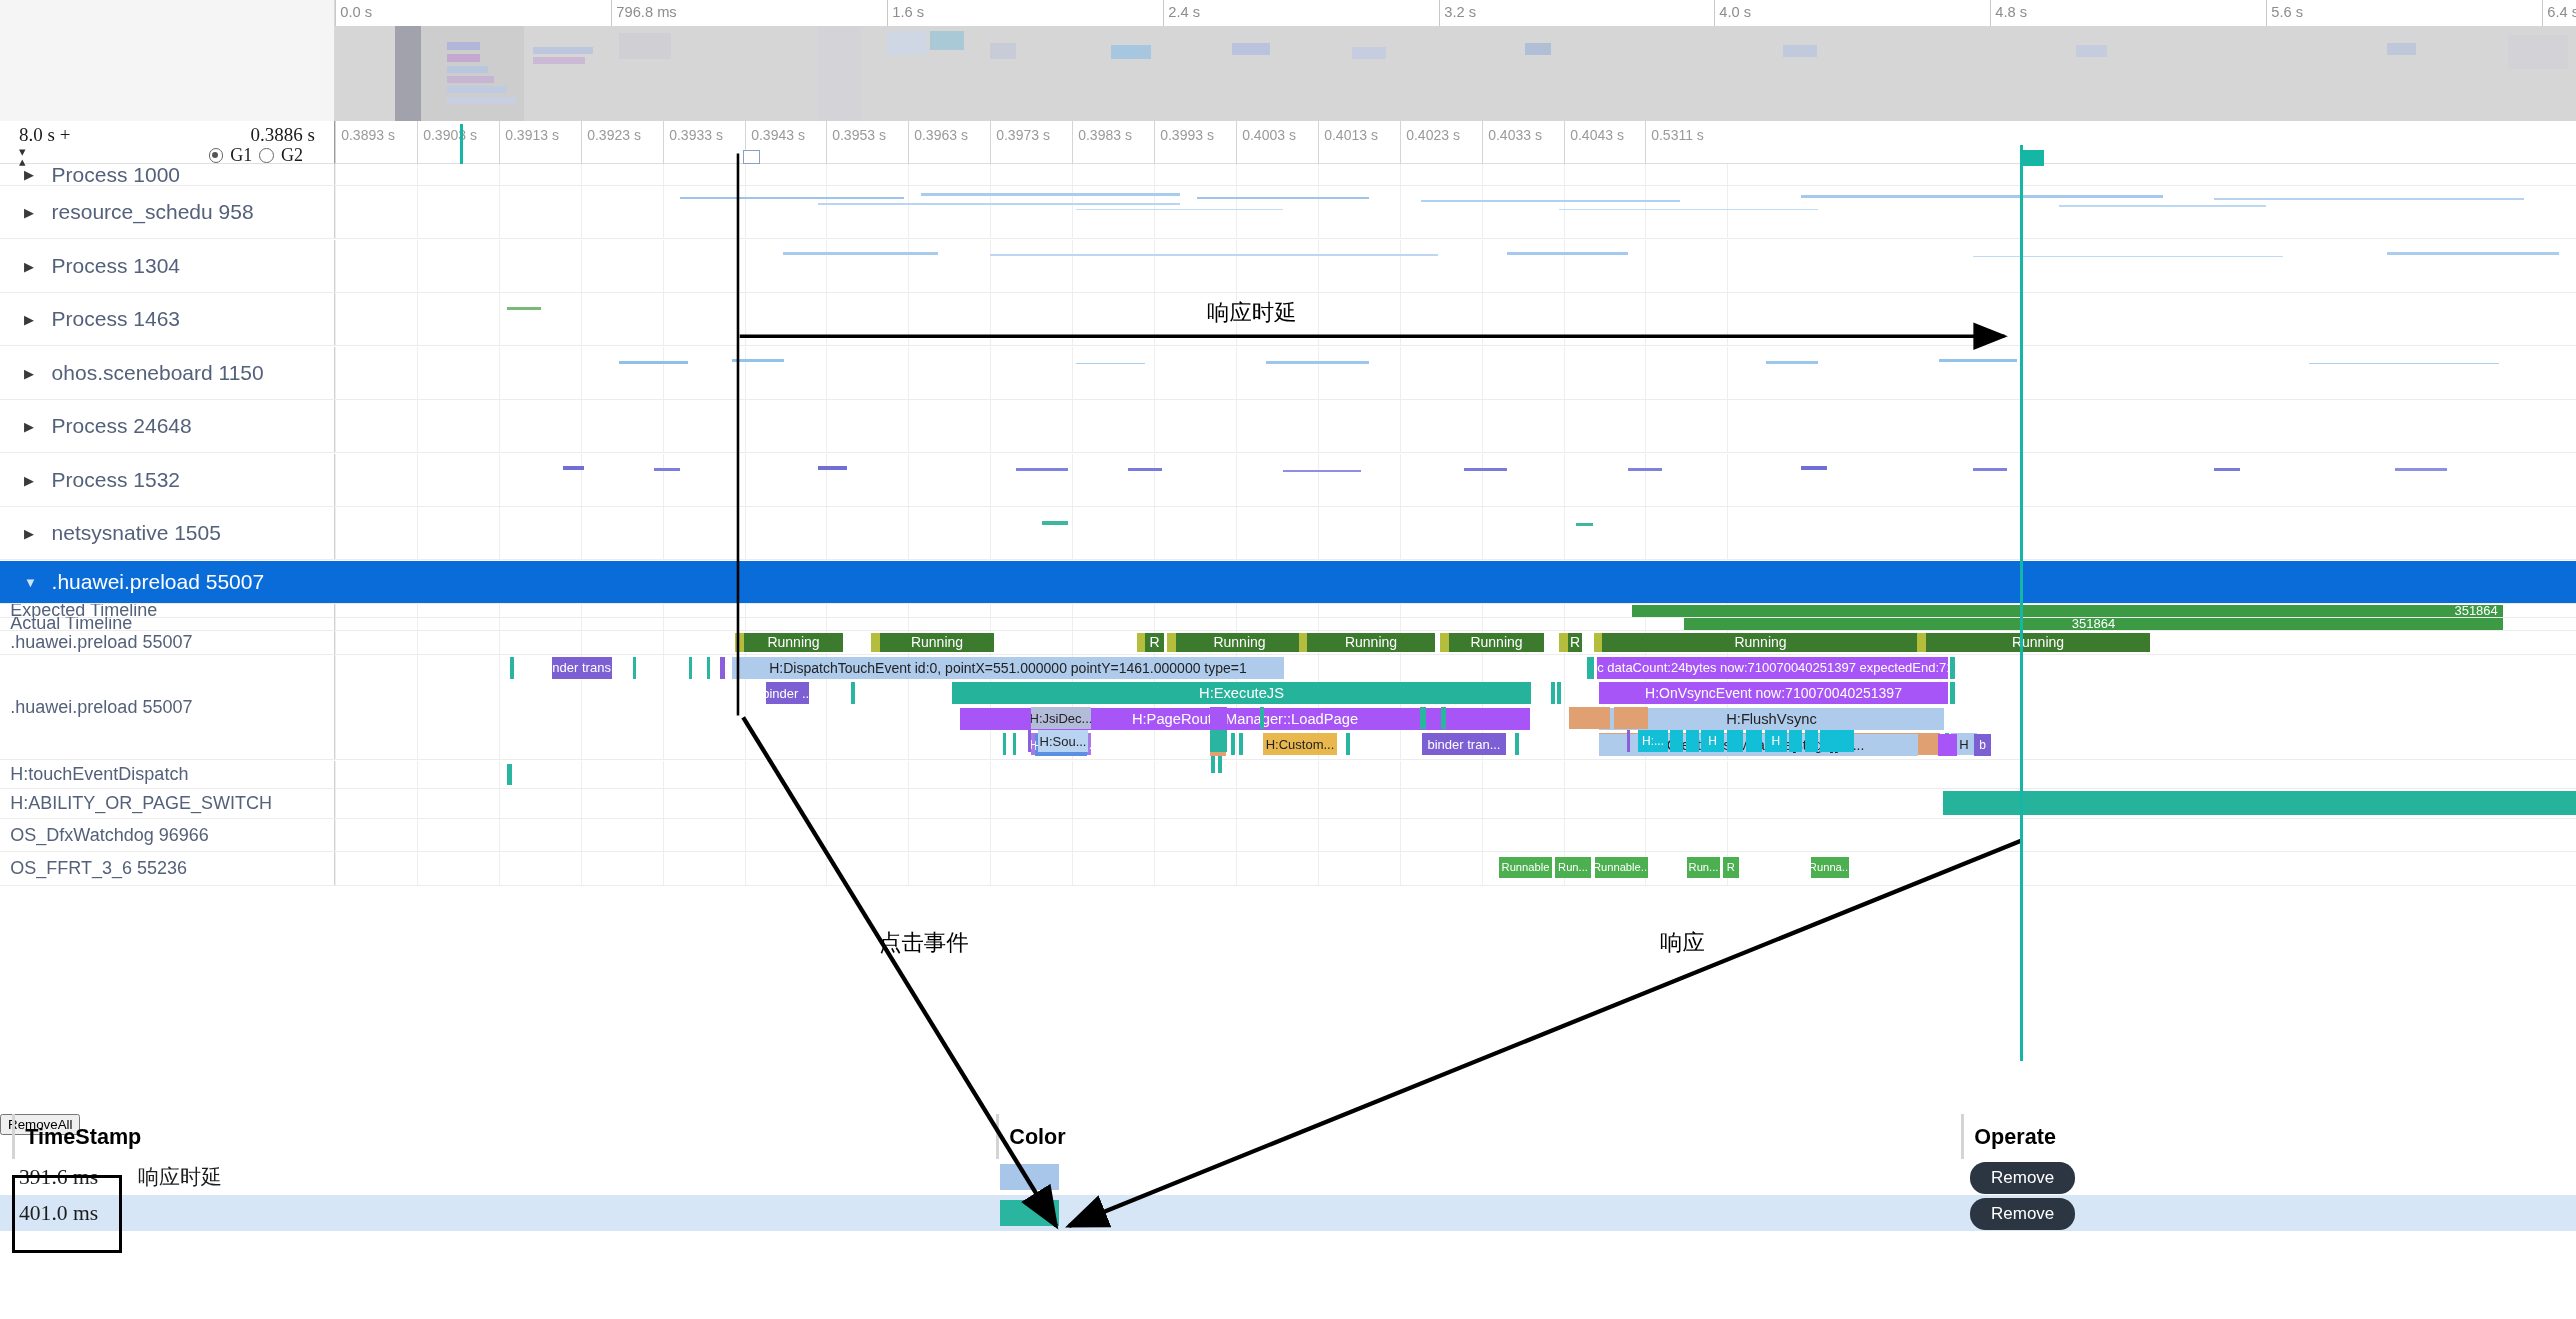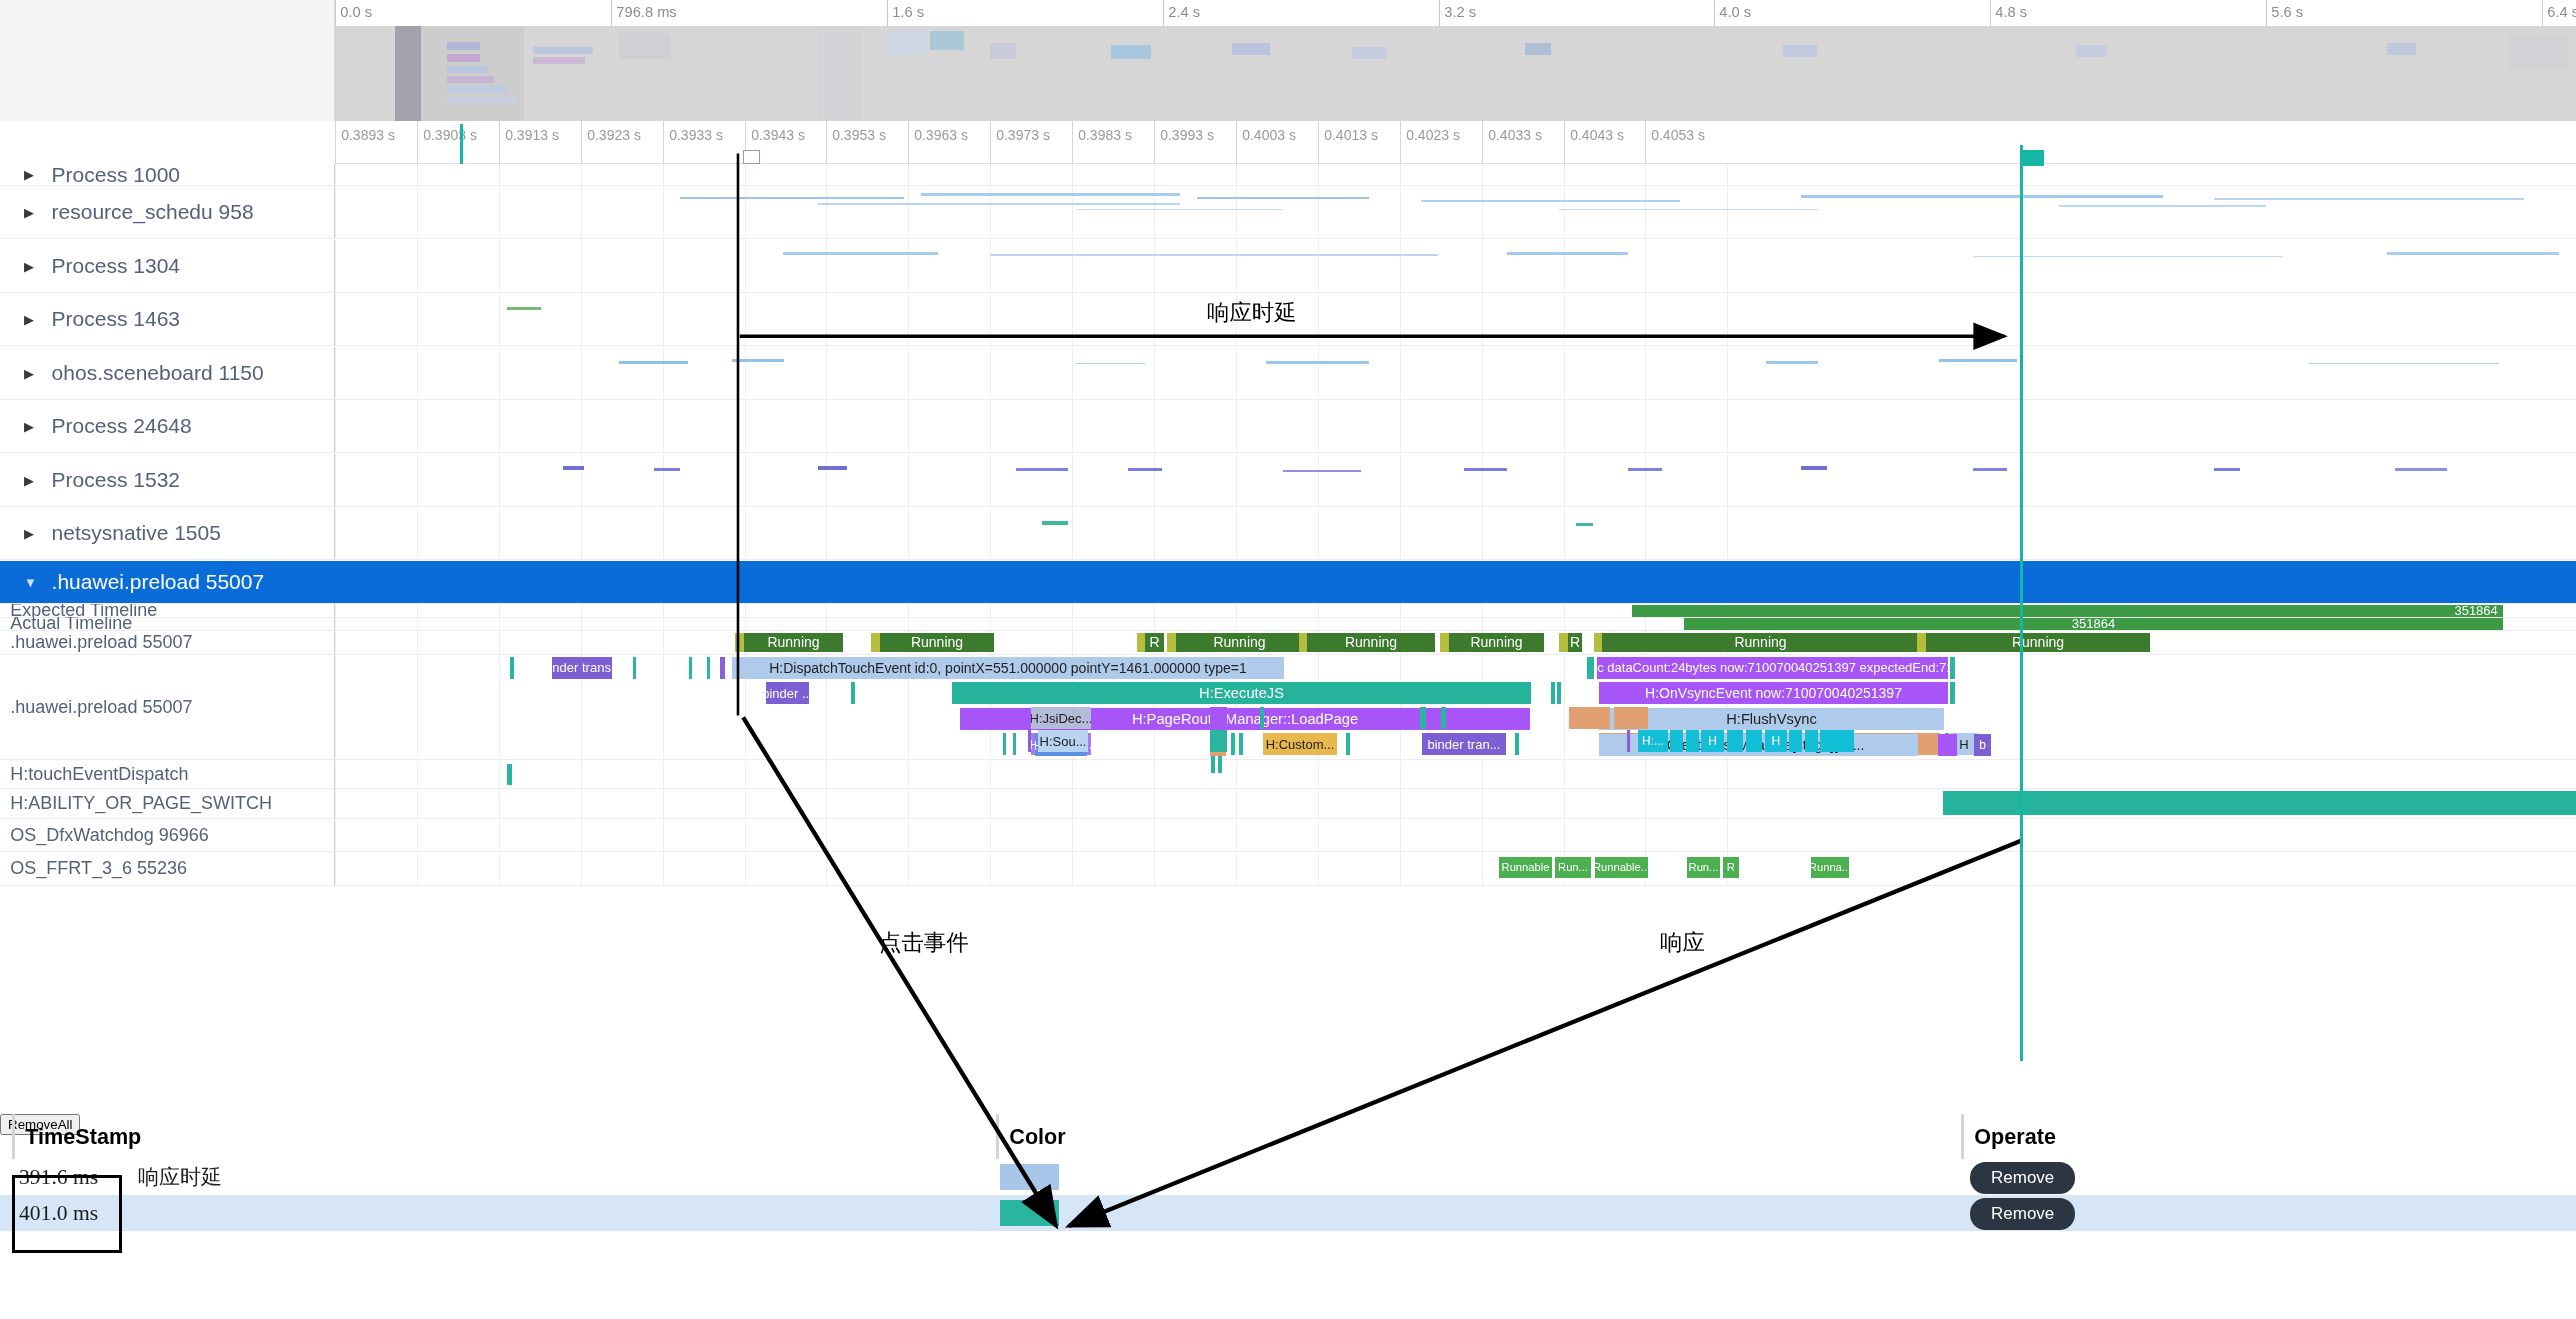--- a/index.html
+++ b/index.html
@@ -205,38 +205,52 @@
       <div class="ov-chip" style="left: 776px; top: 19px; width: 40px; height: 14px; background: rgb(167, 199, 224);"></div>
       <div class="ov-chip" style="left: 897px; top: 17px; width: 38px; height: 12px; background: rgb(185, 195, 221);"></div>
       <div class="ov-chip" style="left: 1017px; top: 21px; width: 34px; height: 12px; background: rgb(198, 205, 224);"></div>
       <div class="ov-chip" style="left: 1190px; top: 17px; width: 26px; height: 12px; background: rgb(176, 190, 214);"></div>
       <div class="ov-chip" style="left: 1448px; top: 19px; width: 34px; height: 12px; background: rgb(193, 201, 220);"></div>
       <div class="ov-chip" style="left: 1741px; top: 19px; width: 31px; height: 12px; background: rgb(197, 204, 222);"></div>
       <div class="ov-chip" style="left: 2052px; top: 17px; width: 29px; height: 12px; background: rgb(191, 200, 218);"></div>
       <div class="ov-chip" style="left: 2173px; top: 8.6px; width: 60px; height: 34px; background: rgba(208, 208, 216, 0.55);"></div>
     </div>
 
+  <div class="sel-left">
+    <div class="t-start">8.0 s +</div>
+    <div class="t-end">0.3886 s</div>
+    <div class="chev">
+      <div>▾</div>
+      <div>▴</div>
+    </div>
+    <div class="radios">
+      <span class="radio-dot on"></span>
+      <span>G1</span>
+      <span class="radio-dot"></span>
+      <span>G2</span>
+    </div>
+  </div>
   <div class="det-ruler" id="detRuler">
       <div class="tick" style="left: 0px;">0.3893 s</div>
       <div class="tick" style="left: 82px;">0.3903 s</div>
       <div class="tick" style="left: 164px;">0.3913 s</div>
       <div class="tick" style="left: 246px;">0.3923 s</div>
       <div class="tick" style="left: 328px;">0.3933 s</div>
       <div class="tick" style="left: 410px;">0.3943 s</div>
       <div class="tick" style="left: 491px;">0.3953 s</div>
       <div class="tick" style="left: 573px;">0.3963 s</div>
       <div class="tick" style="left: 655px;">0.3973 s</div>
       <div class="tick" style="left: 737px;">0.3983 s</div>
       <div class="tick" style="left: 819px;">0.3993 s</div>
       <div class="tick" style="left: 901px;">0.4003 s</div>
       <div class="tick" style="left: 983px;">0.4013 s</div>
       <div class="tick" style="left: 1065px;">0.4023 s</div>
       <div class="tick" style="left: 1147px;">0.4033 s</div>
       <div class="tick" style="left: 1229px;">0.4043 s</div>
-      <div class="tick" style="left: 1310px;">0.4053 s</div>
+      <div class="tick" style="left: 1310px;">0.5311 s</div>
     </div>
 
   <div class="rows" id="rowsHost">
       <div class="row" style="top: 0px; height: 22.4px;">
         <div class="lbl">
           <span class="arrow">▶</span>
           <span>Process 1000</span>
         </div>
         <div class="canvas">
           <div class="gridcol" style="left: 0px;"></div>

